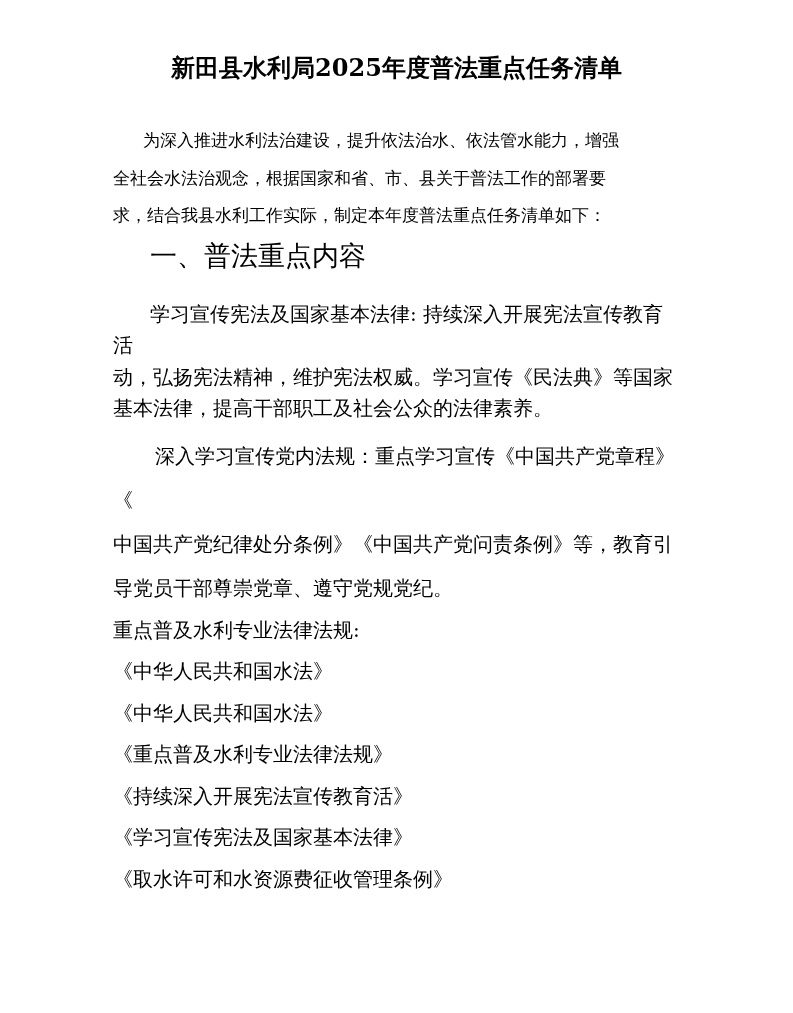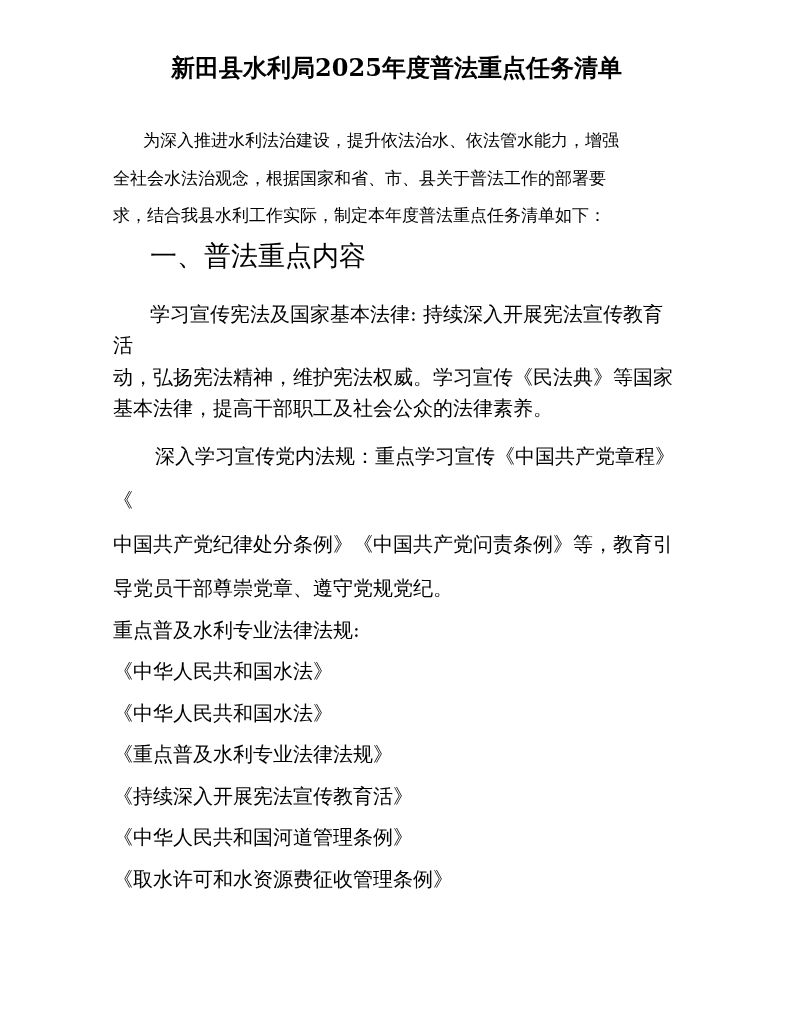--- a/index.html
+++ b/index.html
@@ -89,18 +89,18 @@
   <p class="para para-party">深入学习宣传党内法规：重点学习宣传《中国共产党章程》《
 中国共产党纪律处分条例》《中国共产党问责条例》等，教育引
 导党员干部尊崇党章、遵守党规党纪。</p>
 
   <div class="laws">
     <div class="laws-heading">重点普及水利专业法律法规:</div>
     <div class="law-item">《中华人民共和国水法》</div>
     <div class="law-item">《中华人民共和国水法》</div>
     <div class="law-item">《重点普及水利专业法律法规》</div>
     <div class="law-item">《持续深入开展宪法宣传教育活》</div>
-    <div class="law-item">《中华人民共和国河道管理条例》</div>
+    <div class="law-item">《学习宣传宪法及国家基本法律》</div>
     <div class="law-item">《取水许可和水资源费征收管理条例》</div>
 
   </div>
 
 </div>
 
 </body></html>

